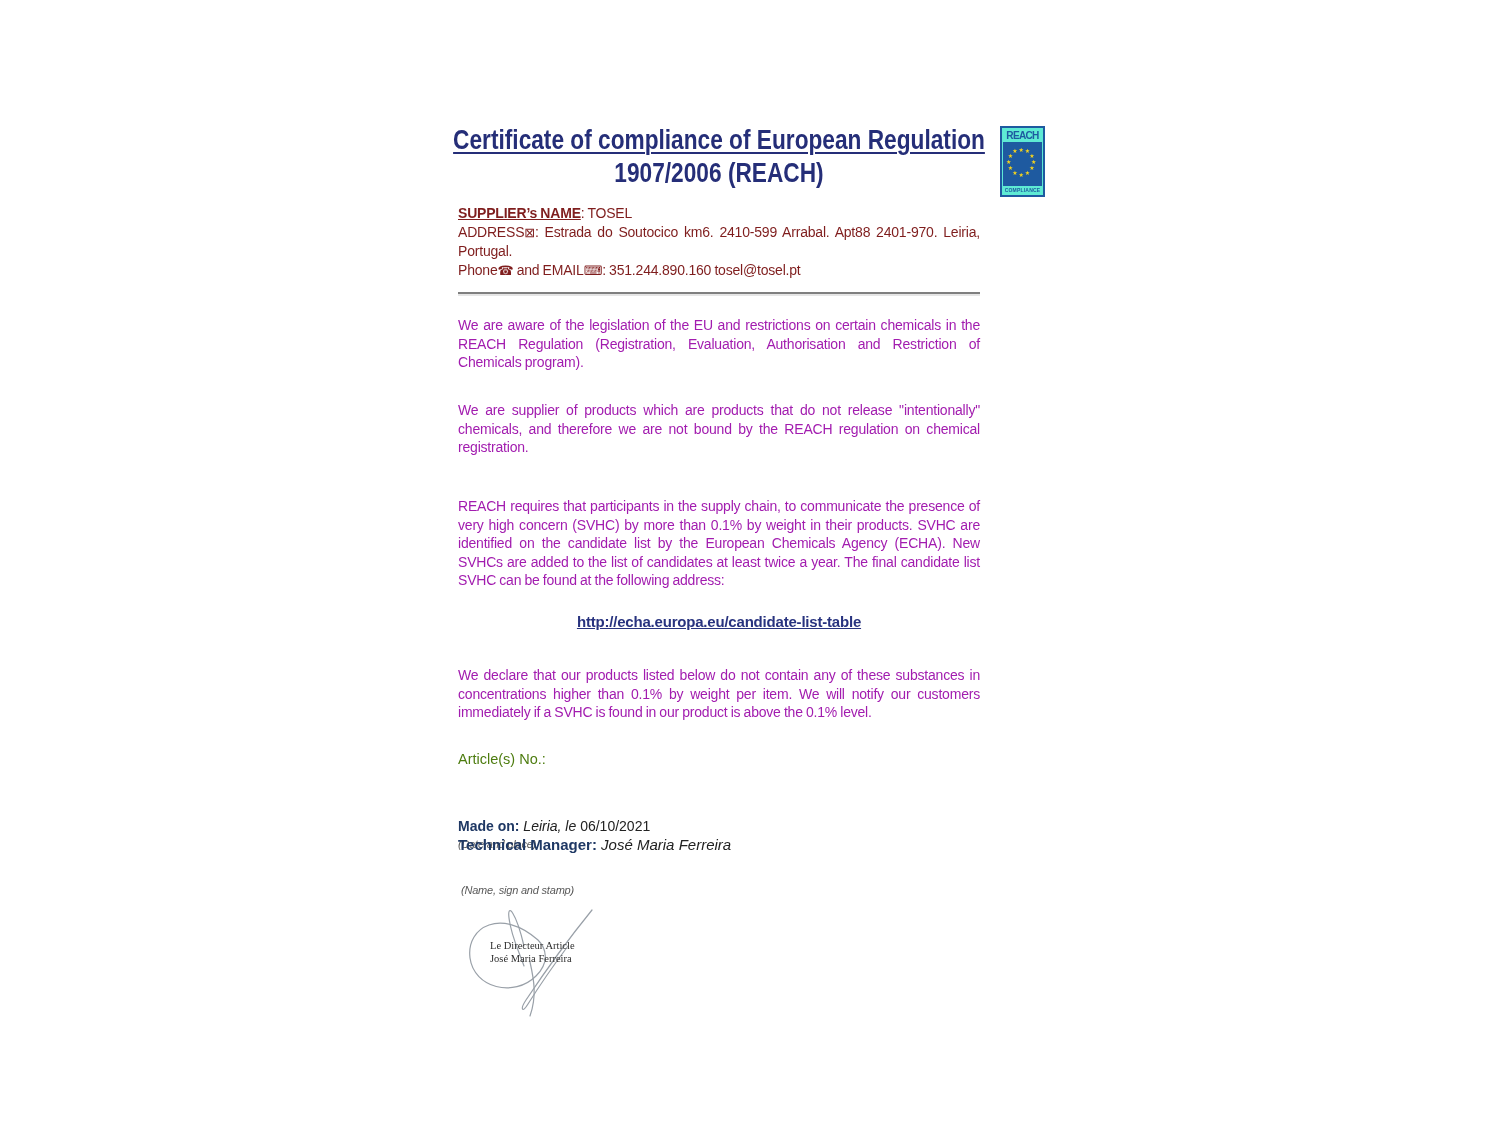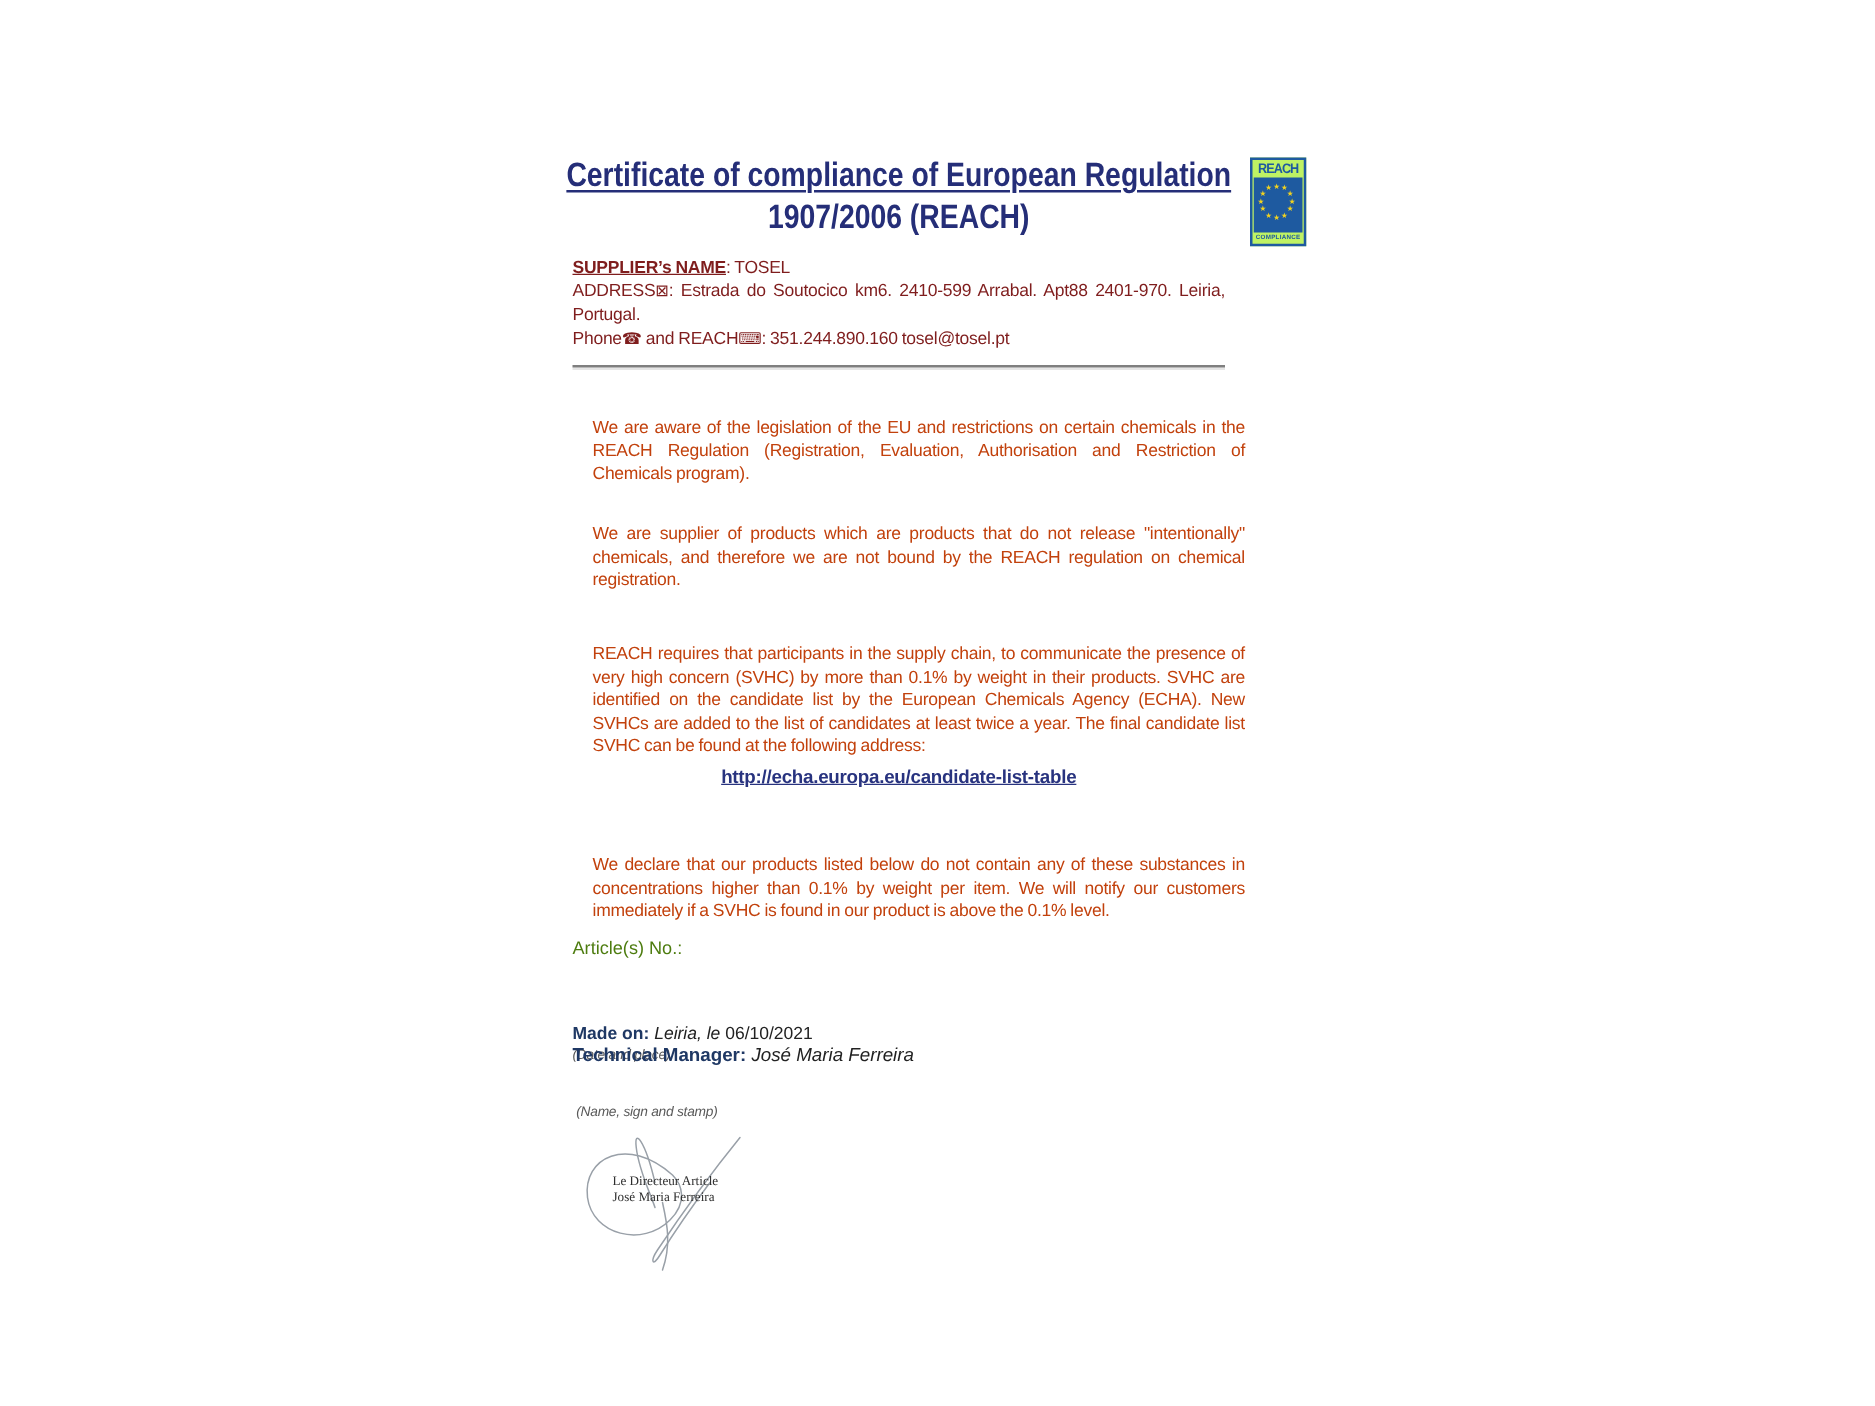--- a/index.html
+++ b/index.html
@@ -14,21 +14,21 @@
     position:absolute; top:124px; left:-60px; width:642px;
     text-align:center; color:#252e78; font-weight:bold;
     font-size:27px; line-height:33px;
     transform:scaleX(0.84); transform-origin:50% 0;
   }
   .title .underlined { text-decoration:underline; text-decoration-thickness:2px; text-underline-offset:3px; }
 
   
   .logo {
     position:absolute; left:1000px; top:126px; width:45px; height:71px;
-    box-sizing:border-box; border:2px solid #1e5aa0; background:#bef264;
+    box-sizing:border-box; border:2px solid #1e5aa0; background:#5eead4;
     padding:1px; display:flex; flex-direction:column;
   }
   .logo-top {
     color:#1e5aa0; font-weight:bold; font-size:11px; line-height:13px;
     text-align:center; letter-spacing:-0.8px; transform:scaleX(0.92);
   }
   .logo-stars { flex:1; background:#1e5aa0; position:relative; }
   .logo-stars .star { position:absolute; color:#f2d21f; font-size:6px; line-height:6px; }
   .logo-bottom {
     color:#1e5aa0; font-weight:bold; font-size:5px; line-height:8px;
@@ -45,23 +45,23 @@
   .icon-glyph { font-size:13px; }
 
   
   .rule {
     position:absolute; top:292px; left:0; width:522px; height:2px;
     background:#7f7f7f; box-shadow:0 2px 0 rgba(0,0,0,0.10);
   }
 
   
   .para {
-    position:absolute; width:100%; color:#c2410c;
+    position:absolute; width:100%; color:#a21caf;
     font-size:14px; line-height:18.5px; letter-spacing:-0.2px; word-spacing:-0.5px;
-    text-align:justify; margin:16px;
+    text-align:justify; margin:0;
   }
   .p1 { top:316px; }
   .p2 { top:401px; }
   .p3 { top:497px; }
   .p4 { top:666px; }
 
   .link-row { position:absolute; top:613px; width:100%; text-align:center; }
   .link-row a {
     color:#28337f; font-weight:bold; font-size:15px;
     text-decoration:underline; letter-spacing:-0.2px; cursor:pointer;text-align:right;
@@ -96,21 +96,21 @@
 <div class="doc">
 
   <div class="title">
     <span class="underlined">Certificate of compliance of European Regulation</span><br>
     <span>1907/2006 (REACH)</span>
   </div>
 
   <div class="supplier">
     <div><span class="lbl-u">SUPPLIER’s NAME</span><span>: TOSEL</span></div>
     <div><span>ADDRESS</span><span class="icon-glyph">⊠</span><span>: Estrada do Soutocico km6. 2410-599 Arrabal. Apt88 2401-970. Leiria, Portugal.</span></div>
-    <div><span>Phone</span><span class="icon-glyph">☎</span><span> and REACH</span><span class="icon-glyph">⌨</span><span>: 351.244.890.160 tosel@tosel.pt</span></div>
+    <div><span>Phone</span><span class="icon-glyph">☎</span><span> and EMAIL</span><span class="icon-glyph">⌨</span><span>: 351.244.890.160 tosel@tosel.pt</span></div>
   </div>
 
   <div class="rule"></div>
 
   <p class="para p1">We are aware of the legislation of the EU and restrictions on certain chemicals in the REACH Regulation (Registration, Evaluation, Authorisation and Restriction of Chemicals program).</p>
   <p class="para p2">We are supplier of products which are products that do not release "intentionally" chemicals, and therefore we are not bound by the REACH regulation on chemical registration.</p>
   <p class="para p3">REACH requires that participants in the supply chain, to communicate the presence of very high concern (SVHC) by more than 0.1% by weight in their products. SVHC are identified on the candidate list by the European Chemicals Agency (ECHA). New SVHCs are added to the list of candidates at least twice a year. The final candidate list SVHC can be found at the following address:</p>
 
   <div class="link-row">
     <a>http://echa.europa.eu/candidate-list-table</a>

